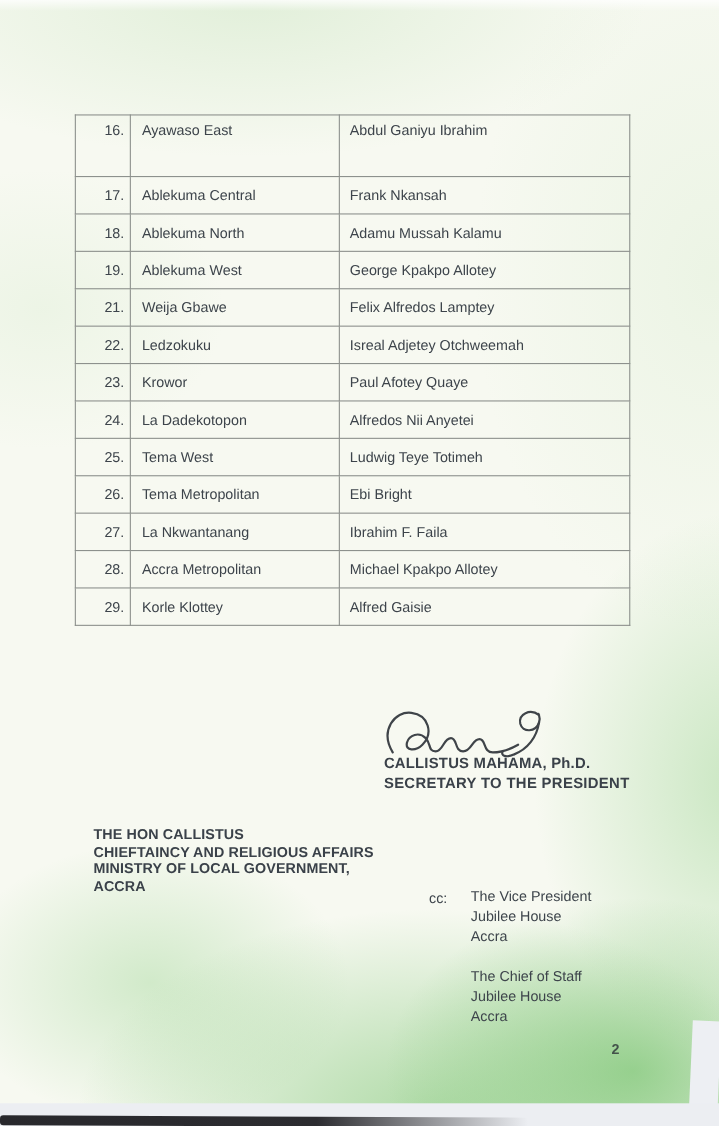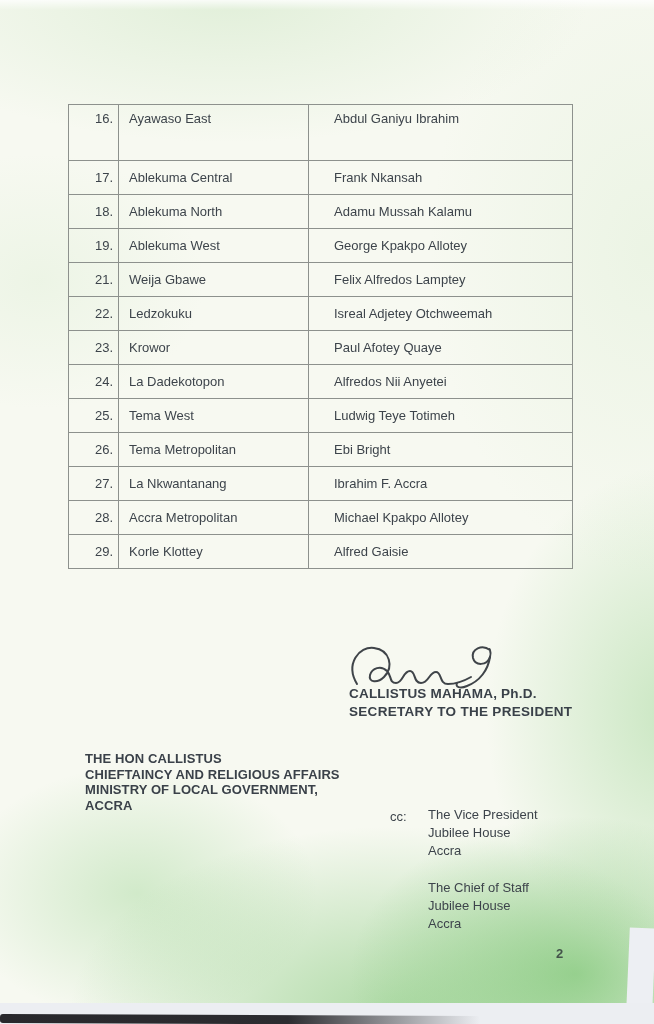--- a/index.html
+++ b/index.html
@@ -47,21 +47,21 @@
   table.roster td{
     border:1px solid #8d918d;
     font-size:13px;color:#3d444b;
     vertical-align:middle;
     height:31px;
     overflow:hidden;white-space:nowrap;
   }
   table.roster tr:first-child td{height:48px;vertical-align:top;padding-top:6px;}
   td.col-no{width:43px;text-align:right;padding-right:5px;}
   td.col-district{width:178px;padding-left:10px;margin-top:22px;}
-  td.col-person{padding-left:25px;}
+  td.col-person{padding-left:9px;}
 
   
   .sig-svg{position:absolute;left:347px;top:644px;}
   .sig-name{
     position:absolute;left:349px;top:686px;
     font-size:13.5px;font-weight:bold;color:#3a4149;letter-spacing:0.2px;white-space:nowrap;
   }
   .sig-title{
     position:absolute;left:349px;top:704px;
     font-size:13.5px;font-weight:bold;color:#3a4149;letter-spacing:0.3px;white-space:nowrap;
@@ -148,21 +148,21 @@
       <td class="col-person"><span>Ludwig Teye Totimeh</span></td>
     </tr>
         <tr>
       <td class="col-no"><span>26.</span></td>
       <td class="col-district"><span>Tema Metropolitan</span></td>
       <td class="col-person"><span>Ebi Bright</span></td>
     </tr>
         <tr>
       <td class="col-no"><span>27.</span></td>
       <td class="col-district"><span>La Nkwantanang</span></td>
-      <td class="col-person"><span>Ibrahim F. Accra</span></td>
+      <td class="col-person"><span>Ibrahim F. Faila</span></td>
     </tr>
         <tr>
       <td class="col-no"><span>28.</span></td>
       <td class="col-district"><span>Accra Metropolitan</span></td>
       <td class="col-person"><span>Michael Kpakpo Allotey</span></td>
     </tr>
         <tr>
       <td class="col-no"><span>29.</span></td>
       <td class="col-district"><span>Korle Klottey</span></td>
       <td class="col-person"><span>Alfred Gaisie</span></td>

